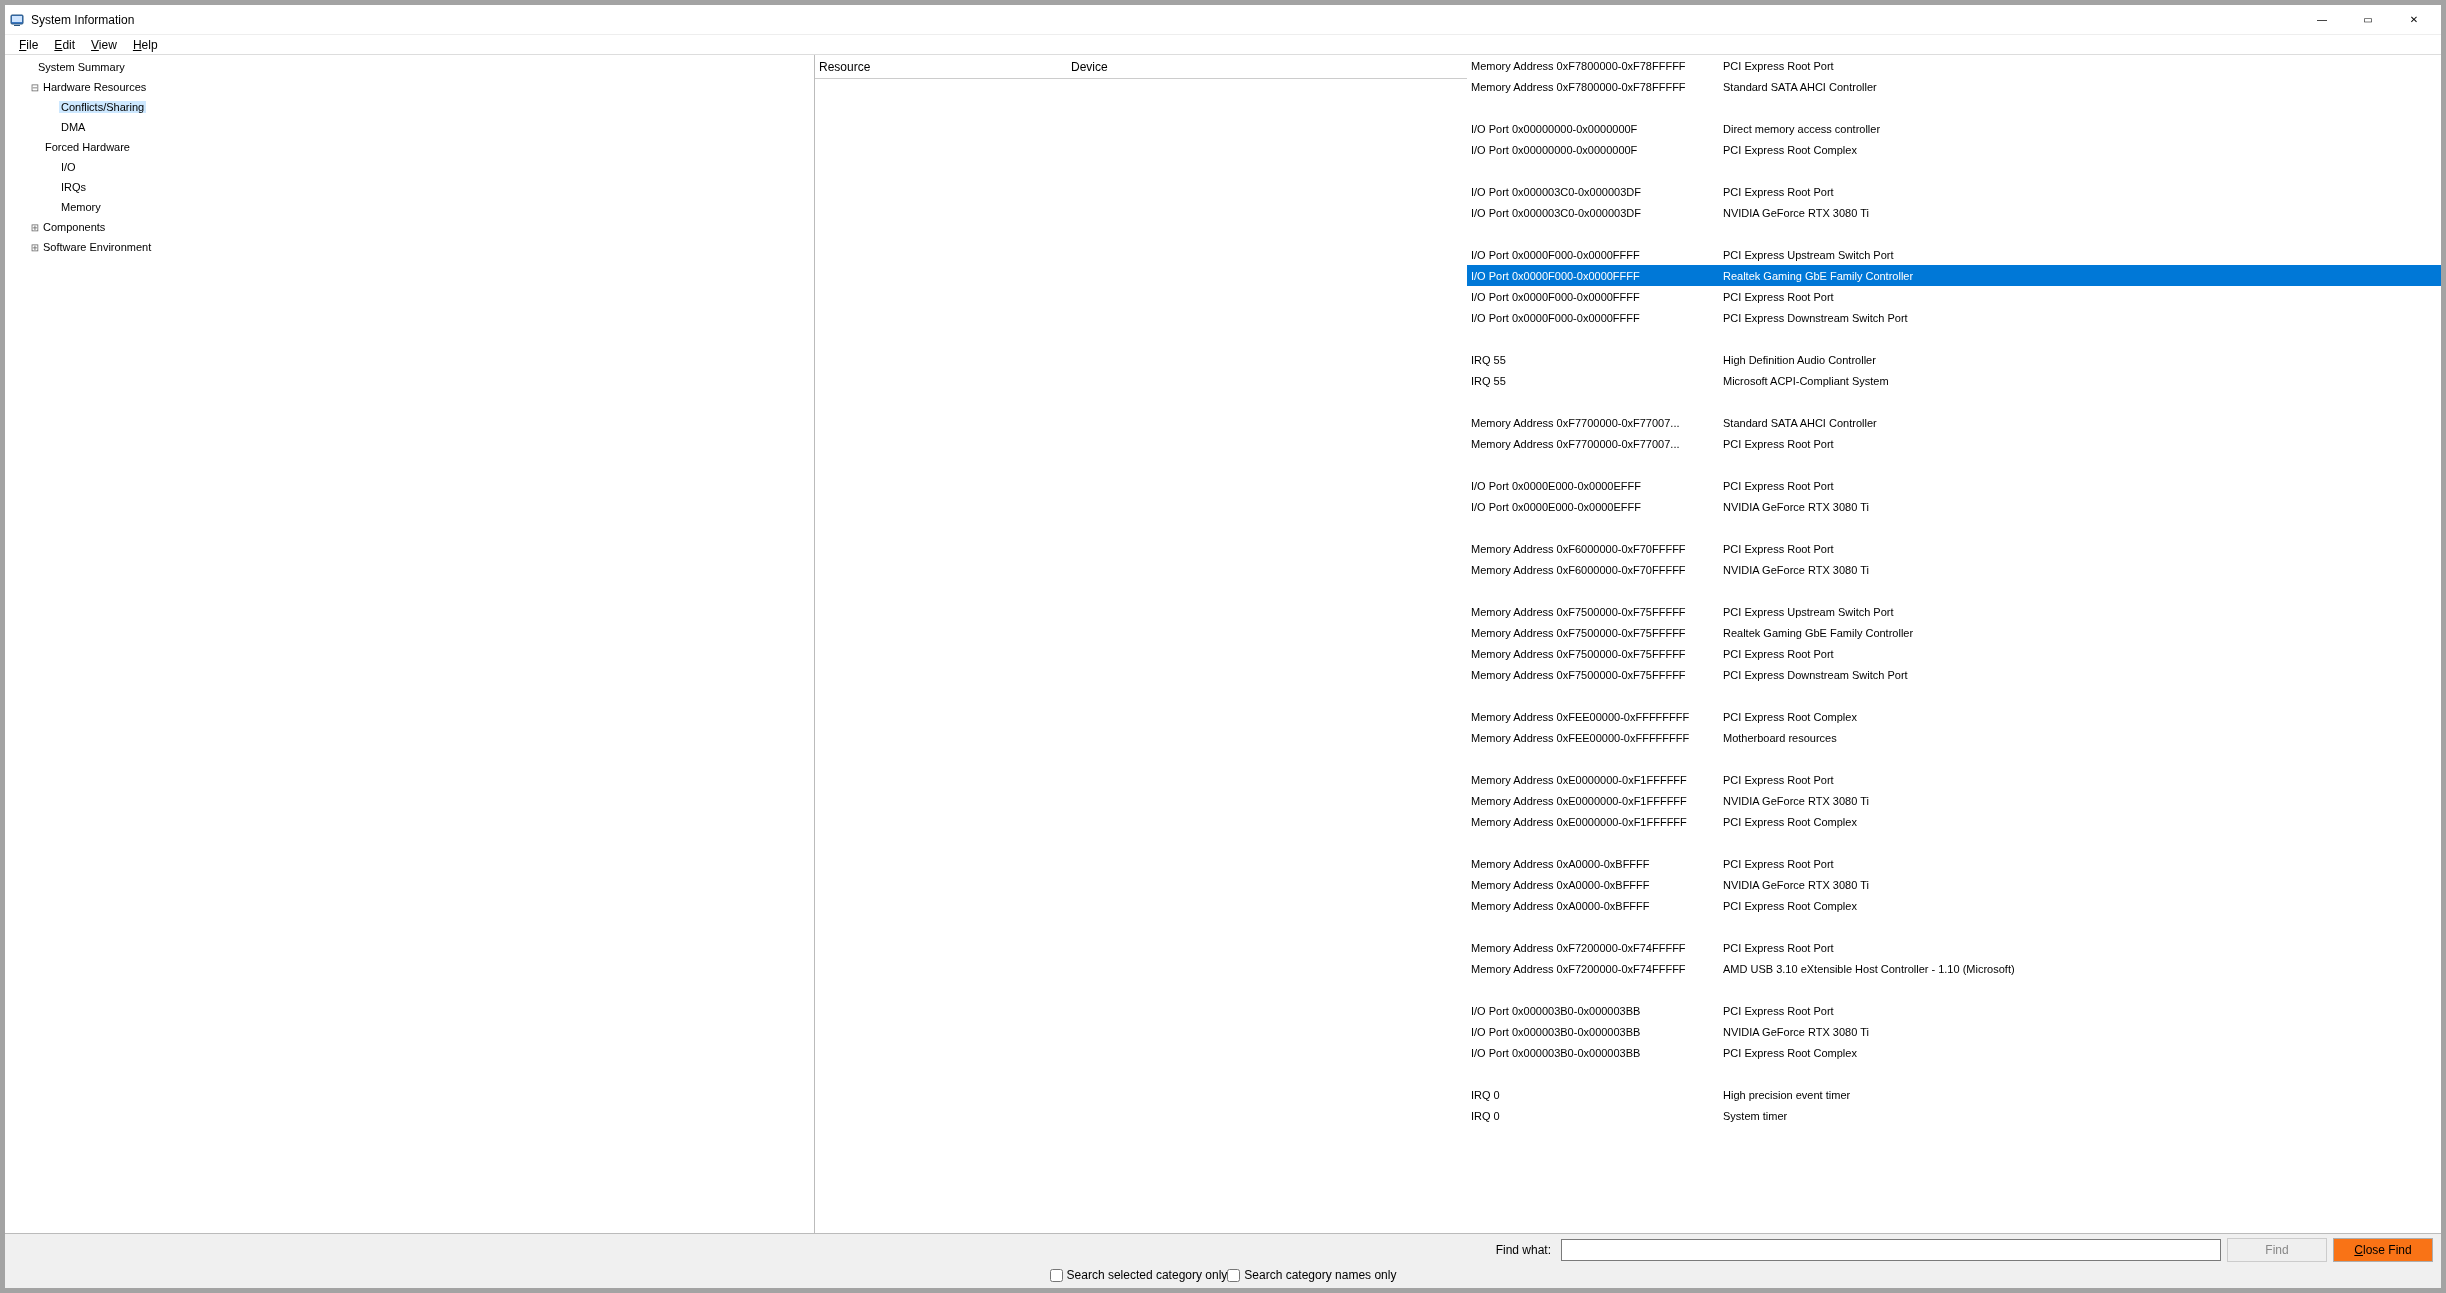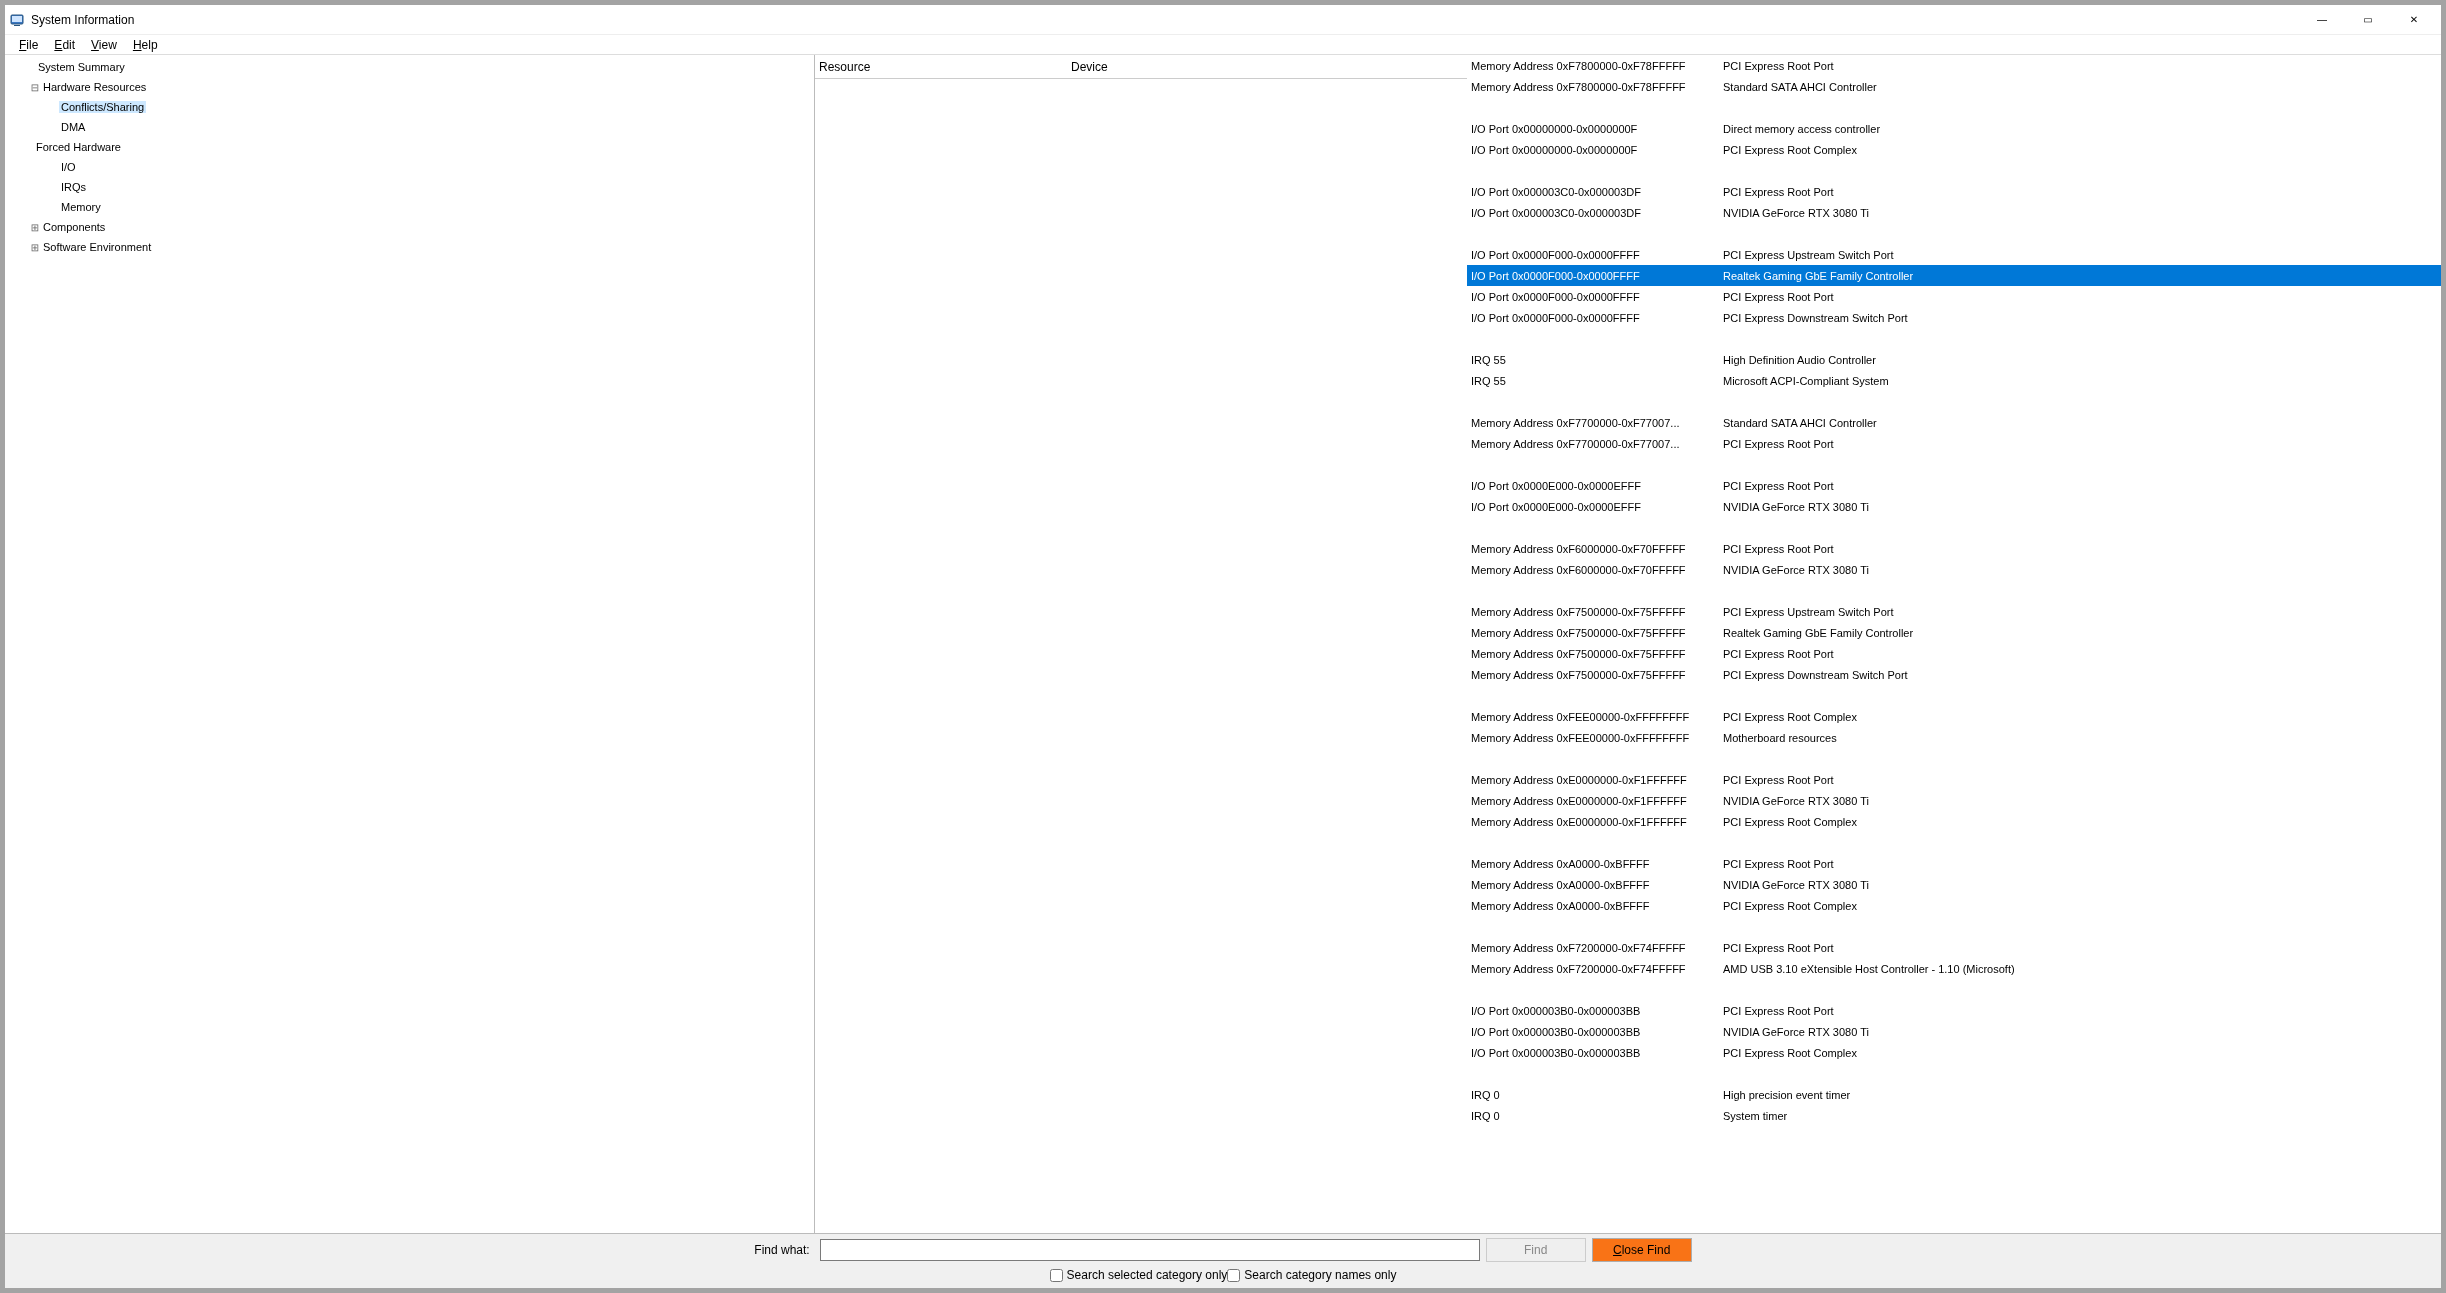--- a/index.html
+++ b/index.html
@@ -26,21 +26,21 @@
 .list-header { display:flex; border-bottom:1px solid #ccc; height:24px; align-items:center; background:#fff;}
 .list-header .col { padding: 0 4px; font-size:12px; }
 .list-body { flex:1; overflow:auto; }
 .row { display:flex; height:21px; align-items:center; white-space:nowrap; }
 .row.spacer { height:21px; }
 .row .cell { padding: 0 4px; overflow:hidden; text-overflow:ellipsis; }
 .row.selected { background:#0078d7; color:#fff; }
 .col-resource { width: 252px; }
 .col-device { width: 400px; }
 .footer { border-top:1px solid #bbb; background:#f0f0f0; padding: 4px 8px 6px 8px; }
-.footer-row1 { display:flex; align-items:center; gap:6px; margin-bottom:6px; justify-content:center; }
+.footer-row1 { display:flex; align-items:center; gap:6px; margin-bottom:6px; justify-content:flex-end; }
 .footer-row1 .find-label { width: auto; text-align:right; padding-right:4px; font-size:12px; }
 .find-input { width: 660px; height:22px; border:1px solid #7a7a7a; background:#fff; padding:0 4px; font-size:12px; }
 .btn { height:24px; padding:0 12px; min-width:100px; border:1px solid #adadad; background:#f97316; font-size:12px; cursor:default; }
 .btn:disabled { color:#888; background:#efefef; border-color:#ccc;}
 .footer-row2 { display:flex; align-items:center; justify-content:center; font-size:12px;}
 .footer-row2 label { display:flex; align-items:center; gap:4px; }
 .footer-row2 input[type=checkbox] { width:13px; height:13px; }
 </style>
 </head>
 <body>
@@ -87,21 +87,21 @@
           <span class="lbl">Hardware Resources</span>
         </div>
         <div class="tree-node selected" style="padding-left: 42px;">
           <span class="exp none">·</span>
           <span class="lbl">Conflicts/Sharing</span>
         </div>
         <div class="tree-node" style="padding-left: 42px;">
           <span class="exp none">·</span>
           <span class="lbl">DMA</span>
         </div>
-        <div class="tree-node" style="padding-left: 17px;">
+        <div class="tree-node" style="padding-left: 26px;">
           <span class="exp none">·</span>
           <span class="lbl">Forced Hardware</span>
         </div>
         <div class="tree-node" style="padding-left: 42px;">
           <span class="exp none">·</span>
           <span class="lbl">I/O</span>
         </div>
         <div class="tree-node" style="padding-left: 42px;">
           <span class="exp none">·</span>
           <span class="lbl">IRQs</span>

